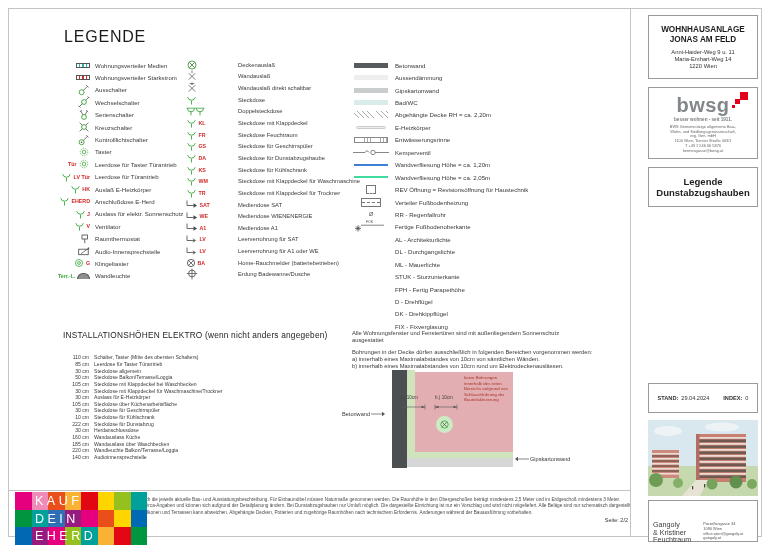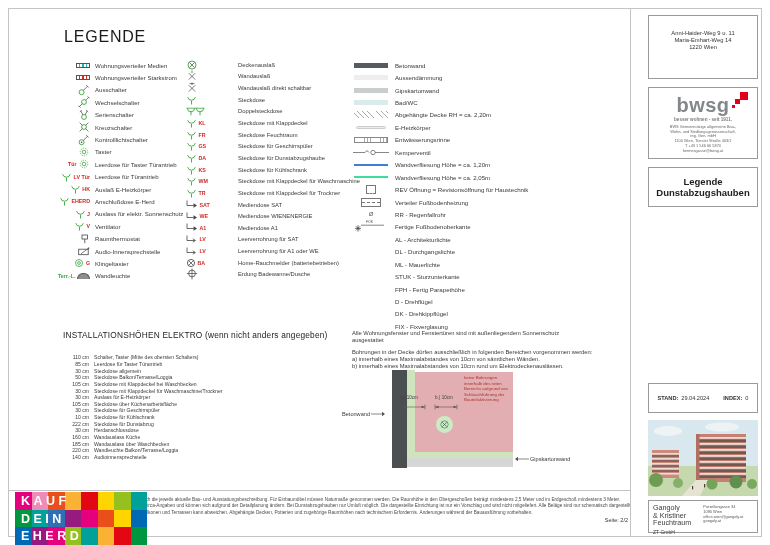--- a/index.html
+++ b/index.html
@@ -69,41 +69,41 @@
 .irow{display:flex;align-items:center;height:6.65px}
 .ih{width:26px;text-align:right;font-size:5.1px;color:#3a3a3a;flex:none}
 .il{margin-left:5px;font-size:5.1px;color:#3a3a3a;white-space:nowrap}
 
 #disclaimer{left:72px;top:497px;width:558px;font-size:4.7px;line-height:6.4px;color:#4a4a4a}
 #disclaimer div{white-space:nowrap;overflow:hidden}
 #seite{left:560px;top:517px;width:68px;text-align:right;font-size:5.5px;color:#333}
 #kauf{left:15px;top:492px;width:132px;height:53px;z-index:5}
 .tiles{position:absolute;inset:0;display:grid;grid-template-columns:repeat(8,1fr);grid-template-rows:repeat(3,1fr)}
 .tiles i{display:block}
-.kauf-txt{position:absolute;left:6px;top:1px;color:#fff;font-weight:bold;font-size:12.5px;line-height:17.6px;letter-spacing:3.5px}
+.kauf-txt{position:absolute;left:20px;top:1px;color:#fff;font-weight:normal;font-size:12.5px;line-height:17.6px;letter-spacing:3.5px}
 
 .pbox{position:absolute;left:648px;width:110px;border:1px solid #9a9a9a;background:#fff}
 #box-title{top:15px;height:64px;text-align:center;padding-top:9px}
 .proj-name{font-size:8.2px;font-weight:bold;line-height:9.5px;color:#1d1d1d}
 .proj-addr{margin-top:5px;font-size:5.8px;line-height:6.8px;color:#333}
 #box-bwsg{top:87px;height:72px;text-align:center;padding-top:7px}
 .bwsg-mark{position:relative;display:inline-block;font-size:20px;line-height:20px;color:#82878a;font-weight:bold;letter-spacing:.5px}
 .bwsg-mark b{position:absolute;background:#e2001a}
 .sq1{width:3px;height:3px;right:-5px;top:10px}
 .sq2{width:5px;height:5px;right:-10px;top:4px}
 .sq3{width:8px;height:8px;right:-18px;top:-3px}
 .bwsg-tag{font-size:4.6px;font-weight:bold;color:#7b8084;margin-top:1px}
 .bwsg-info{font-size:3.9px;line-height:4.7px;color:#666;margin-top:3px}
 #box-doc{top:167px;height:40px;text-align:center;padding-top:8px}
 #box-doc div{font-size:9.5px;font-weight:bold;line-height:11px;color:#222}
 #box-stand{top:383px;height:30px;display:flex;align-items:center;justify-content:center;gap:3px;font-size:5.6px;color:#333}
 #box-stand .sl{font-weight:bold}
 #box-stand .gap{width:8px}
 #box-image{position:absolute;left:648px;top:420px;width:110px;height:76px;overflow:hidden}
-#box-arch{top:500px;height:33px;display:flex;padding:3px 4px;gap:12px}
+#box-arch{top:500px;height:33px;display:flex;padding:20px 4px;gap:12px}
 .arch-name{font-size:7.2px;line-height:7.7px;color:#3c3c3c}
 .arch-zt{font-size:5px;margin-top:1.5px;color:#3c3c3c}
 .arch-contact{font-size:3.9px;line-height:4.8px;color:#555;margin-top:1px}
 svg.ic{flex:none}
 </style>
 </head>
 <body>
 
 <svg width="0" height="0" style="position:absolute">
 <defs>
@@ -832,20 +832,24 @@
         <i style="background: rgb(0, 150, 64);"></i>
       </div>
     <div class="kauf-txt">
       <div>KAUF</div>
       <div>DEIN</div>
       <div>EHERD</div>
     </div>
   </div>
 
   <div class="pbox" id="box-title">
+    <div class="proj-name">
+        <div>WOHNHAUSANLAGE</div>
+        <div>JONAS AM FELD</div>
+      </div>
     <div class="proj-addr">
       <div>Anni-Haider-Weg 9 u. 11</div>
       <div>Maria-Emhart-Weg 14</div>
       <div>1220 Wien</div>
     </div>
   </div>
 
   <div class="pbox" id="box-bwsg">
     <span class="bwsg-mark"><span>bwsg</span><b class="sq1"></b><b class="sq2"></b><b class="sq3"></b></span>
     <div class="bwsg-tag">besser wohnen - seit 1911.</div>

